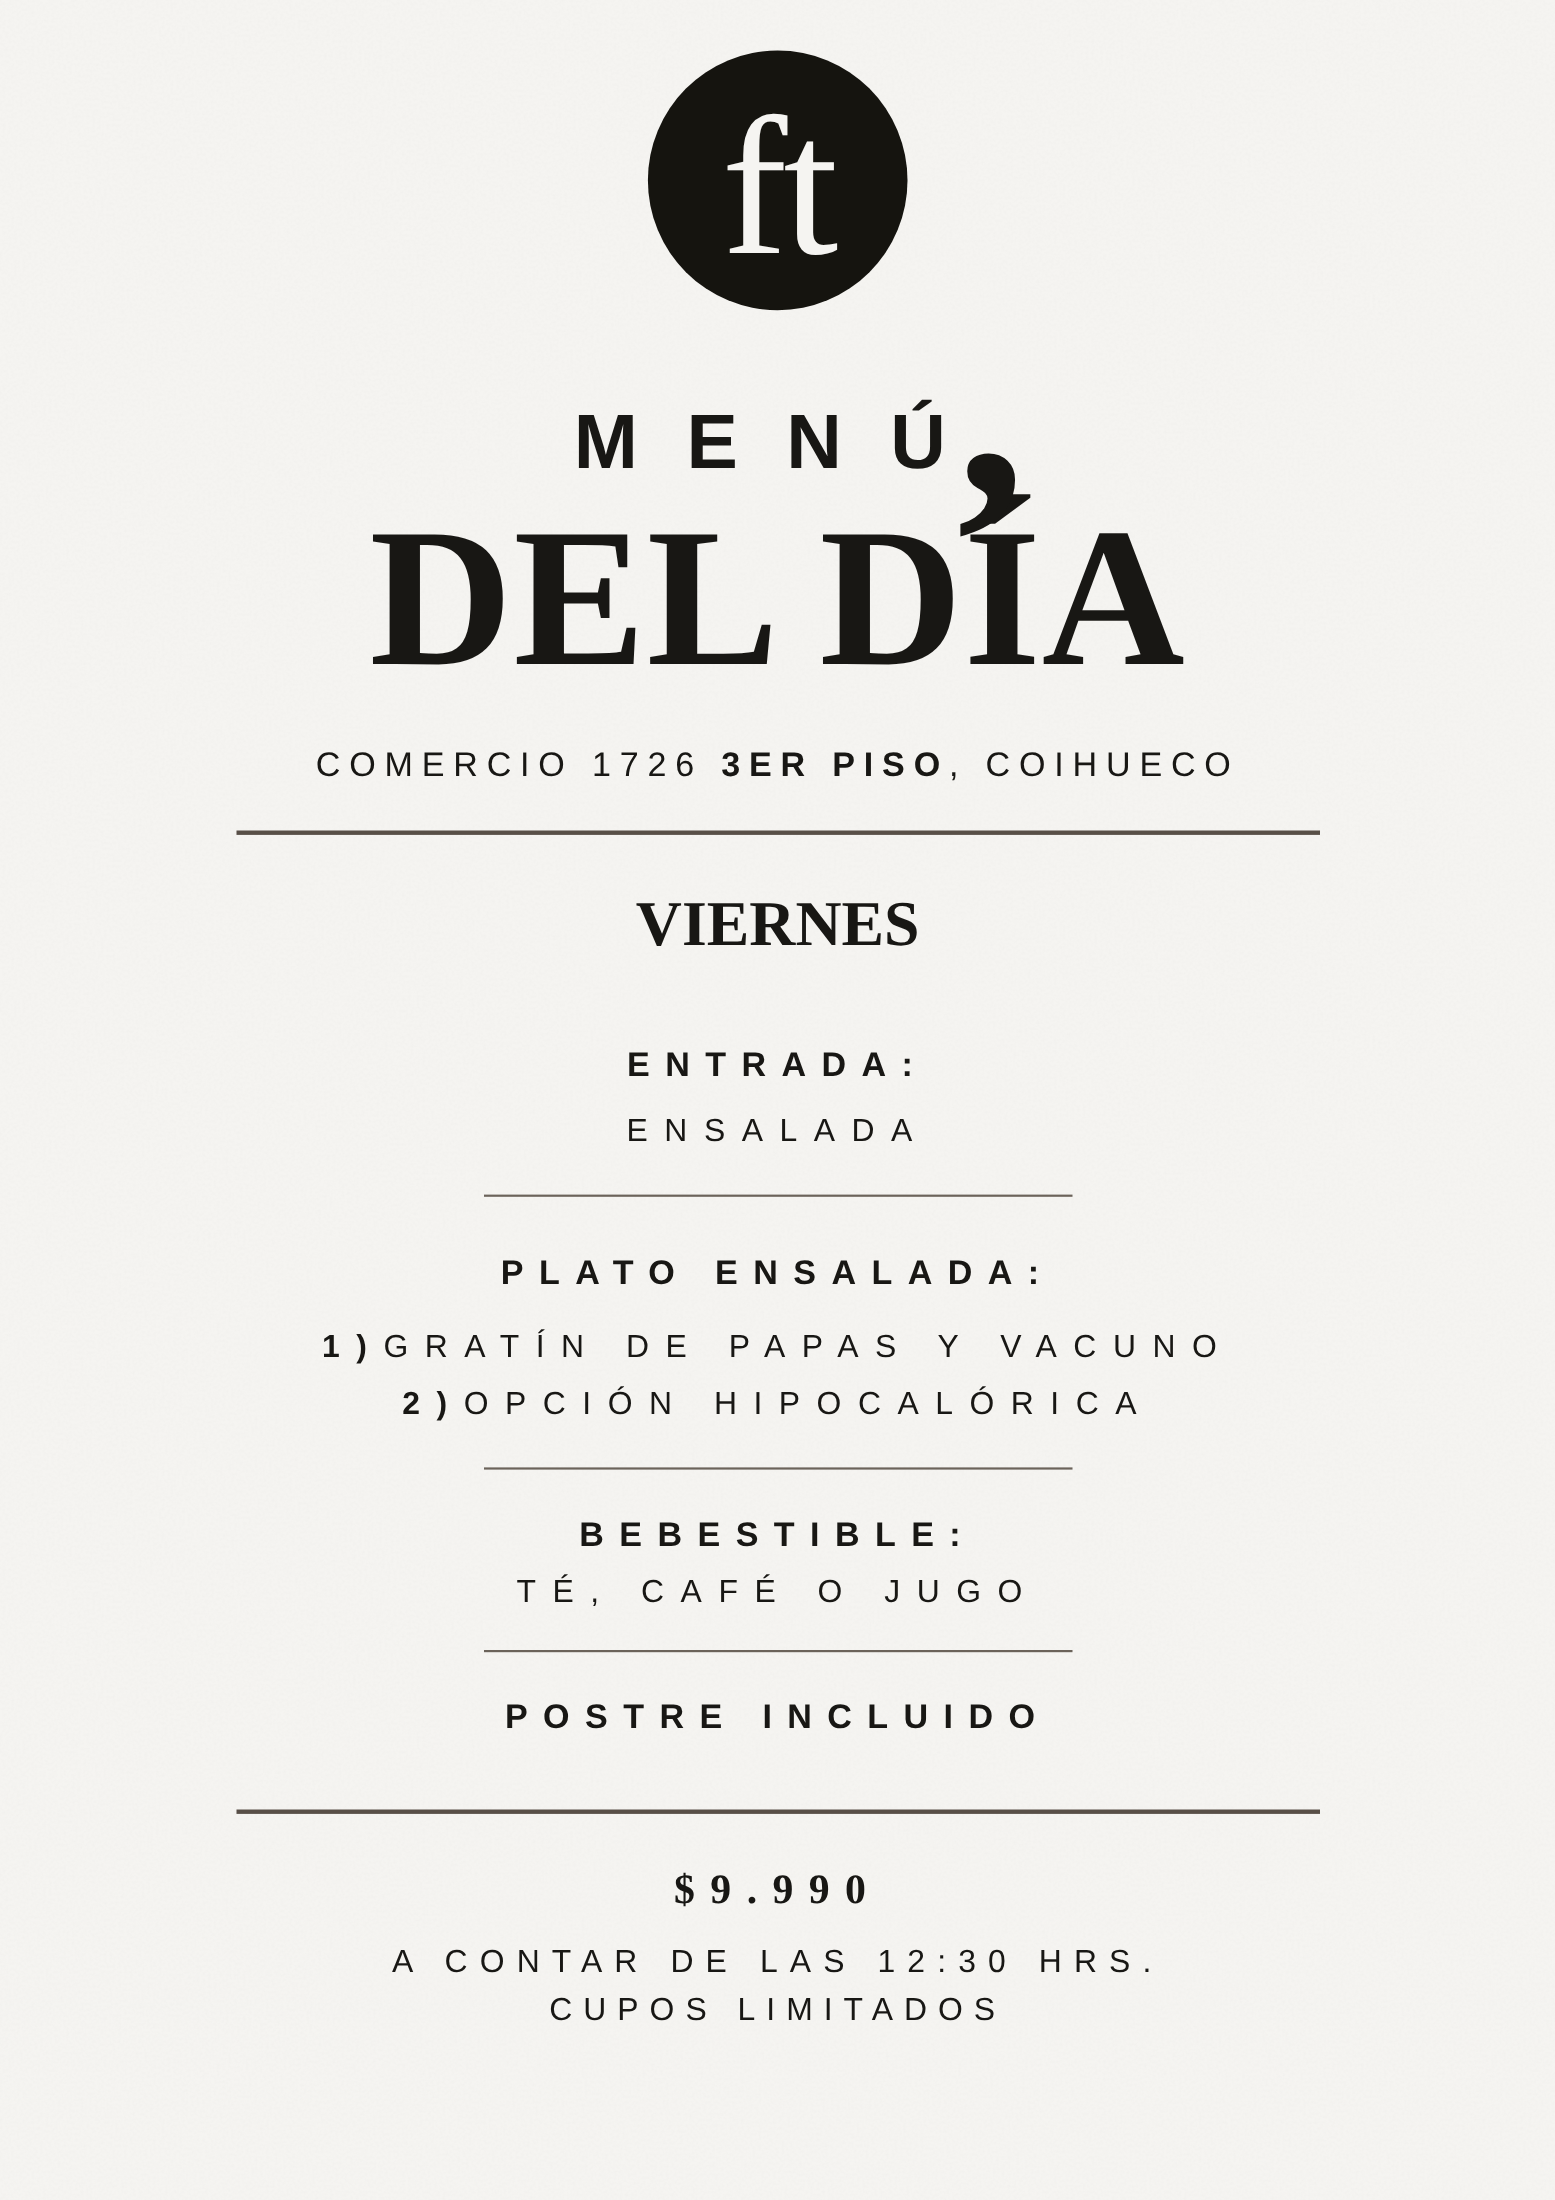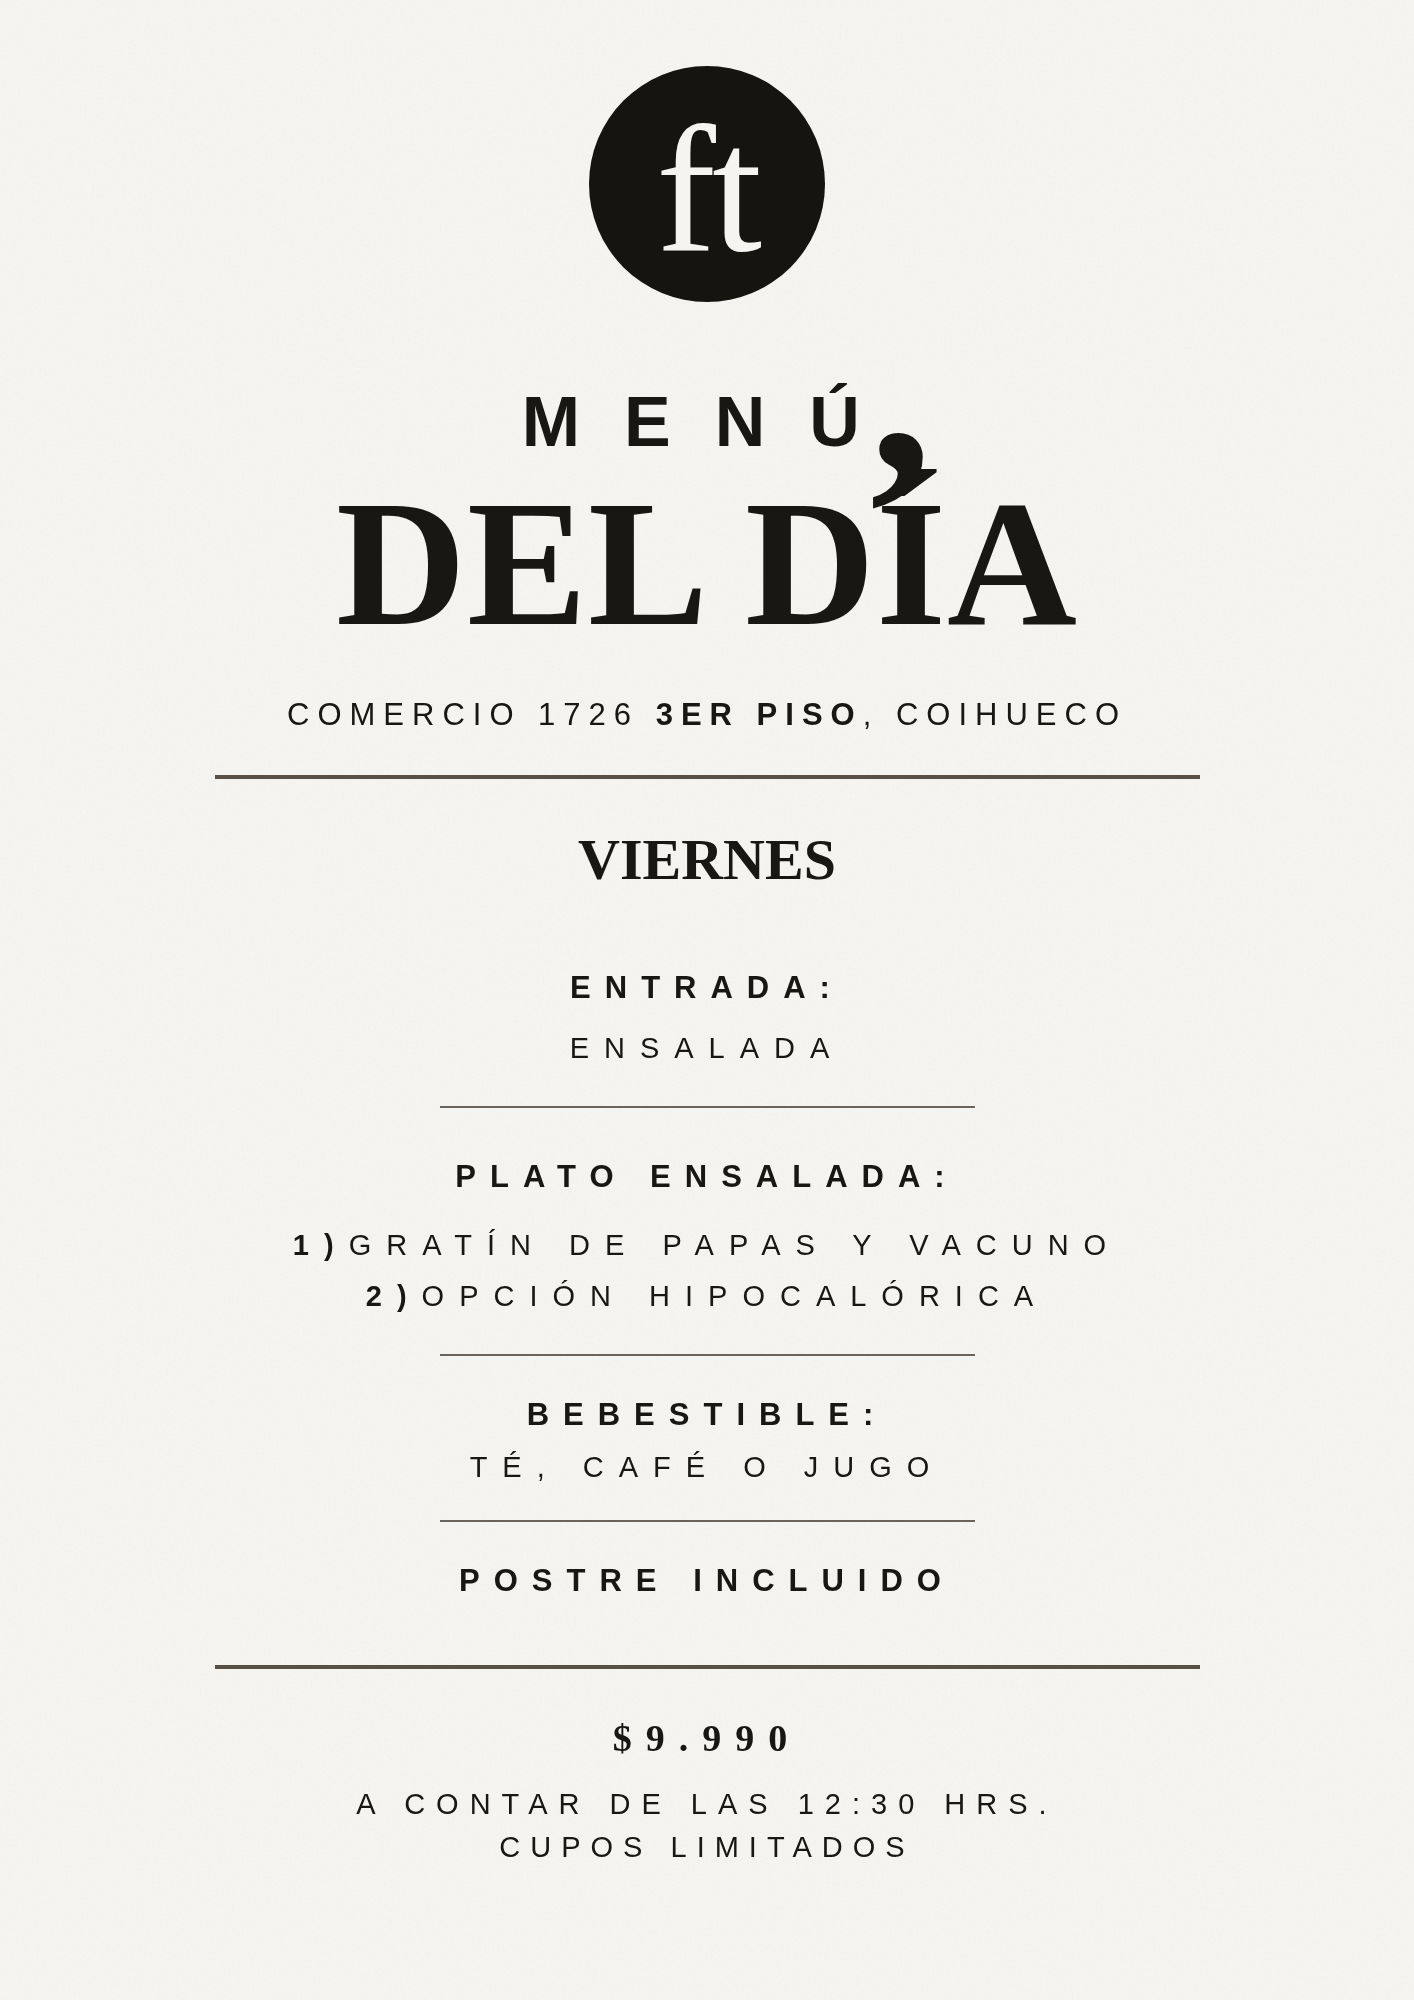--- a/index.html
+++ b/index.html
@@ -16,21 +16,21 @@
     font-family:"Liberation Sans","DejaVu Sans",sans-serif;
   }
   .texture {
     position:absolute; inset:0;
     width:100%; height:100%;
     pointer-events:none;
   }
   .content {
     position:relative;
     display:flex; flex-direction:column; align-items:center;
-    padding-top:66px;
+    padding-top:46px;
   }
 
   
   .logo-circle {
     width:236px; height:236px; border-radius:50%;
     background:#15140f;
     display:flex; align-items:center; justify-content:center;
   }
   .logo-monogram {
     font-family:"Liberation Serif","DejaVu Serif",serif;

